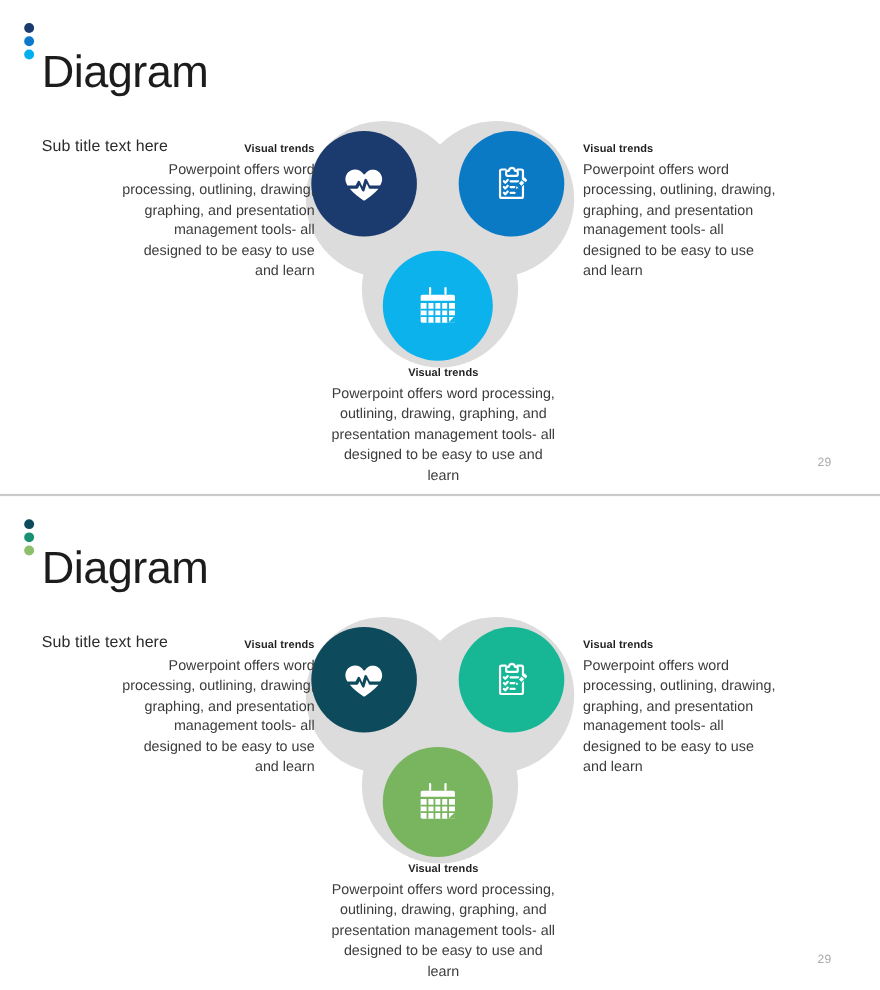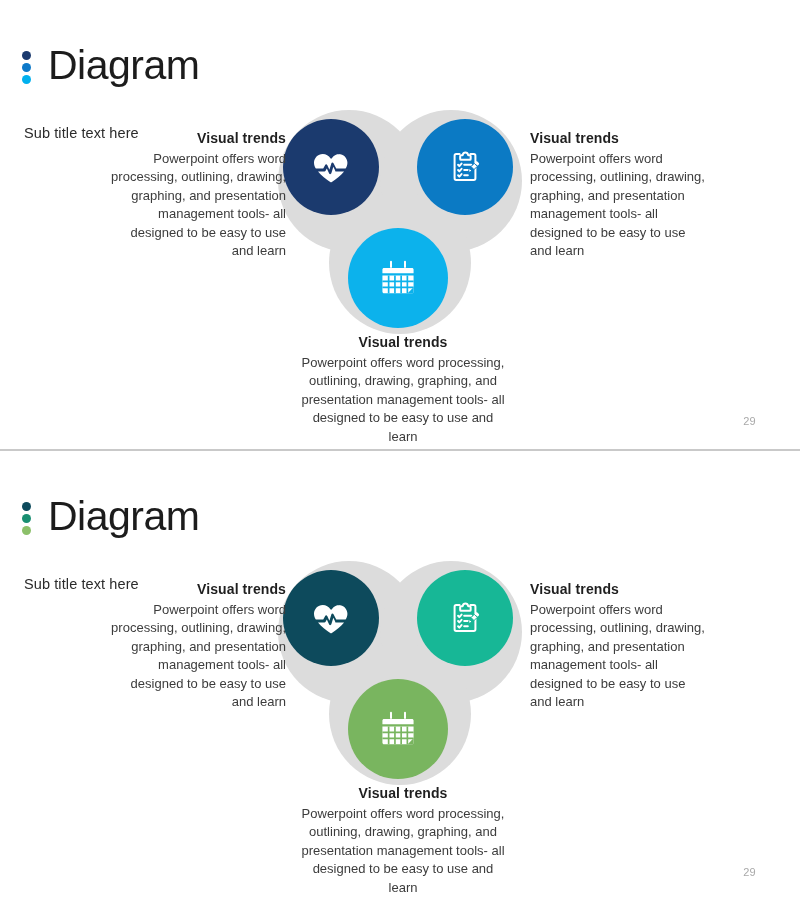--- a/index.html
+++ b/index.html
@@ -29,40 +29,39 @@
   .slide.second { border-bottom: none; }
 
   
   .slide-header {
     position: absolute;
     left: 22px;
     top: 18px;
   }
   .title-row {
     display: flex;
-    align-items: center;
-    gap: 17px;
+    gap: 7px;
   }
   .dot-stack {
     display: flex;
     flex-direction: column;
     gap: 3px;
     padding-top: 3px;
   }
   .dot { width: 9px; height: 9px; border-radius: 50%; }
   .title-text {
     font-size: 41px;
     font-weight: 300;
     letter-spacing: -0.5px;
     color: #1c1c1c;
     line-height: 1;
   }
   .subtitle-text {
     margin-top: 11px;
-    margin-left: 2px;
+    margin-left: 16px;
     font-size: 14.5px;
     font-weight: 400;
     color: #2b2b2b;
     letter-spacing: 0.1px;
   }
 
   
   .diagram {
     position: absolute;
     left: 278px;
@@ -88,21 +87,21 @@
   }
   .icon-circle.c-left   { width: 96px;  height: 96px;  left: 5px;   top: 15px; }
   .icon-circle.c-right  { width: 96px;  height: 96px;  left: 139px; top: 15px; }
   .icon-circle.c-bottom { width: 100px; height: 100px; left: 70px;  top: 124px; }
   .icon-circle svg { display: block; }
 
   
   .tb { position: absolute; }
   .tb h3 {
     margin: 0 0 4px 0;
-    font-size: 14px;
+    font-size: 10px;
     font-weight: 700;
     color: #1f1f1f;
     letter-spacing: 0.1px;
   }
   .tb p {
     margin: 0;
     font-size: 13px;
     line-height: 1.42;
     color: #3c3c3c;
   }

